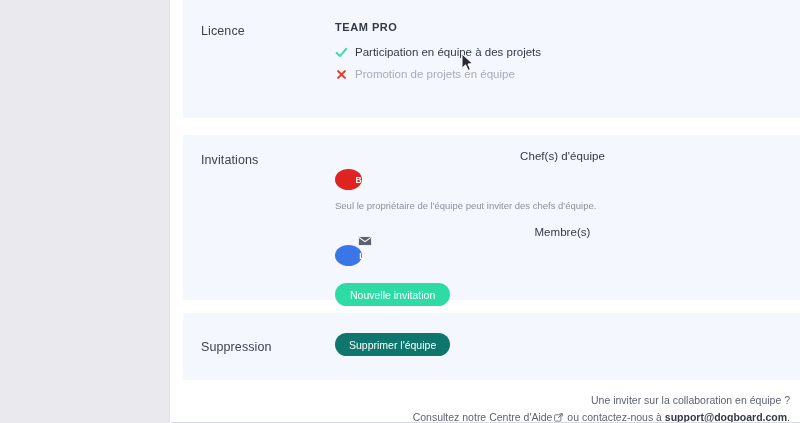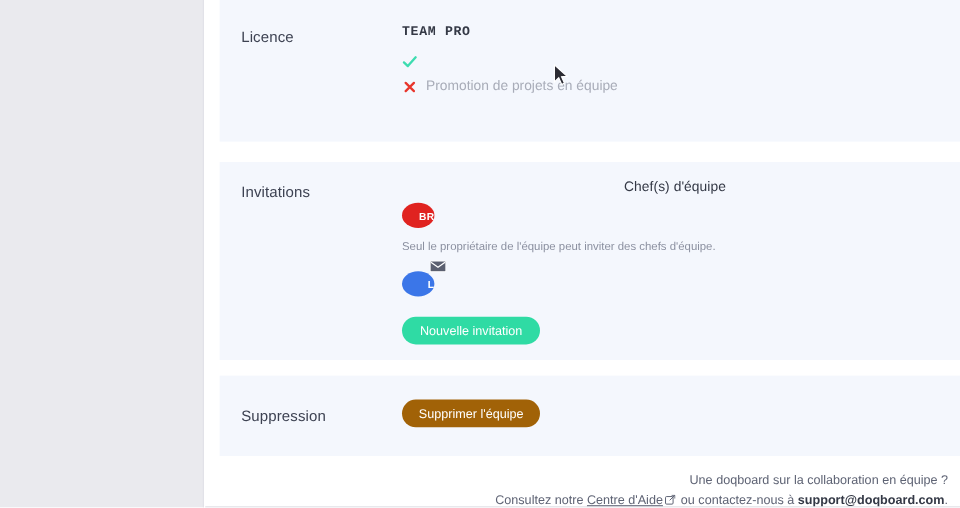--- a/index.html
+++ b/index.html
@@ -63,21 +63,20 @@
   #card-licence { top: 0; height: 118px; }
   #card-licence .card-label { top: 24px; text-align: right; }
   #card-licence .card-body { top: 21px; }
 
   .plan-name {
     font-size: 11px;
     font-weight: bold;
     color: #343946;
     letter-spacing: .55px;
     margin-bottom: 12px;
-    font-family: Liberation Mono, monospace;
   }
   .feature-row {
     display: flex;
     align-items: center;
     gap: 7px;
     margin-bottom: 7px;
     font-size: 11.5px;
     line-height: 15px;
   }
   .feature-row.on  { color: #343946; }
@@ -115,21 +114,21 @@
     display: flex;
     align-items: flex-start;
     gap: 6px;
     position: relative;
   }
   .avatar {
     position: relative;
     width: 21px; height: 21px;
     border-radius: 50%;
     display: flex;
-    align-items: center; justify-content: flex-end;
+    align-items: center; justify-content: center;
     color: #ffffff;
     font-size: 8.5px;
     font-weight: bold;
     letter-spacing: .3px;
     flex: 0 0 21px;
     padding-left: 27px;
   }
   .avatar .pending-badge {
     position: absolute;
     top: -9px; right: -10px;
@@ -158,21 +157,21 @@
     white-space: nowrap;
   }
   .btn-primary {
     background: #2fdba4;
     font-size: 10.5px;
     height: 23px;
     padding: 0 15px;
     margin-top: 17px;
   }
   .btn-danger {
-    background: #a16207;
+    background: #0f766e;
     font-size: 10.5px;
     height: 23px;
     padding: 0 14px;
     text-align: right;
   }
 
   
   #card-suppression { top: 313px; height: 67px; }
   #card-suppression .card-label { top: 27px; }
   #card-suppression .card-body { top: 20px; }
@@ -235,20 +234,21 @@
 
         <div class="card-body">
           <div class="plan-name">TEAM PRO</div>
 
           <div class="feature-row on">
             <span class="ico-check">
               <svg viewBox="0 0 16 16" aria-hidden="true">
                 <path d="M2 8.6 L6 12.4 L14 3.4" fill="none" stroke="#3ddcb0" stroke-width="2.4" stroke-linecap="round" stroke-linejoin="round"></path>
               </svg>
             </span>
+            <span>Participation en équipe à des projets</span>
           </div>
 
           <div class="feature-row off">
             <span class="ico-cross">
               <svg viewBox="0 0 16 16" aria-hidden="true">
                 <path d="M3 3 L13 13 M13 3 L3 13" fill="none" stroke="#e8362c" stroke-width="2.8" stroke-linecap="round"></path>
               </svg>
             </span>
             <span>Promotion de projets en équipe</span>
           </div>
@@ -267,20 +267,21 @@
 
           <div class="avatar-row">
             <div class="avatar" style="background:#e02320;">
               <span>BR</span>
             </div>
           </div>
 
           <div class="note">Seul le propriétaire de l'équipe peut inviter des chefs d'équipe.</div>
 
           <div class="members-block">
+            <div class="sub-title">Membre(s)</div>
 
             <div class="avatar-row">
               <div class="avatar" style="background:#3b76e8;">
                 <span>L</span>
                 <span class="pending-badge">
                   <svg viewBox="0 0 20 14" aria-hidden="true">
                     <rect x="0.6" y="0.6" width="18.8" height="12.8" rx="1" fill="#5b6070" stroke="#ffffff" stroke-width="1.2"></rect>
                     <path d="M1.6 2 L10 8 L18.4 2" fill="none" stroke="#ffffff" stroke-width="1.5"></path>
                   </svg>
                 </span>
@@ -297,21 +298,21 @@
     <section class="card" id="card-suppression">
       <div class="card-inner">
         <div class="card-label">Suppression</div>
         <div class="card-body">
           <button class="btn btn-danger">Supprimer l'équipe</button>
         </div>
       </div>
     </section>
 
     <div class="footer">
-      <div class="line1">Une doqboard sur la collaboration en équipe ?</div>
+      <div class="line1">Une inviter sur la collaboration en équipe ?</div>
       <div class="line2">
         <span>Consultez notre </span><a href="#">Centre d'Aide</a><span class="ext-icon">
           <svg viewBox="0 0 12 12" aria-hidden="true">
             <rect x="0.8" y="2.4" width="8.4" height="8.4" rx="1.2" fill="none" stroke="#5e6374" stroke-width="1.1"></rect>
             <path d="M5.4 6.6 L11 1.1" fill="none" stroke="#5e6374" stroke-width="1.1"></path>
             <path d="M7.6 1 L11.2 1 L11.2 4.6" fill="none" stroke="#5e6374" stroke-width="1.1"></path>
           </svg>
         </span><span> ou contactez-nous à </span><b>support@doqboard.com</b><span>.</span>
       </div>
     </div>

